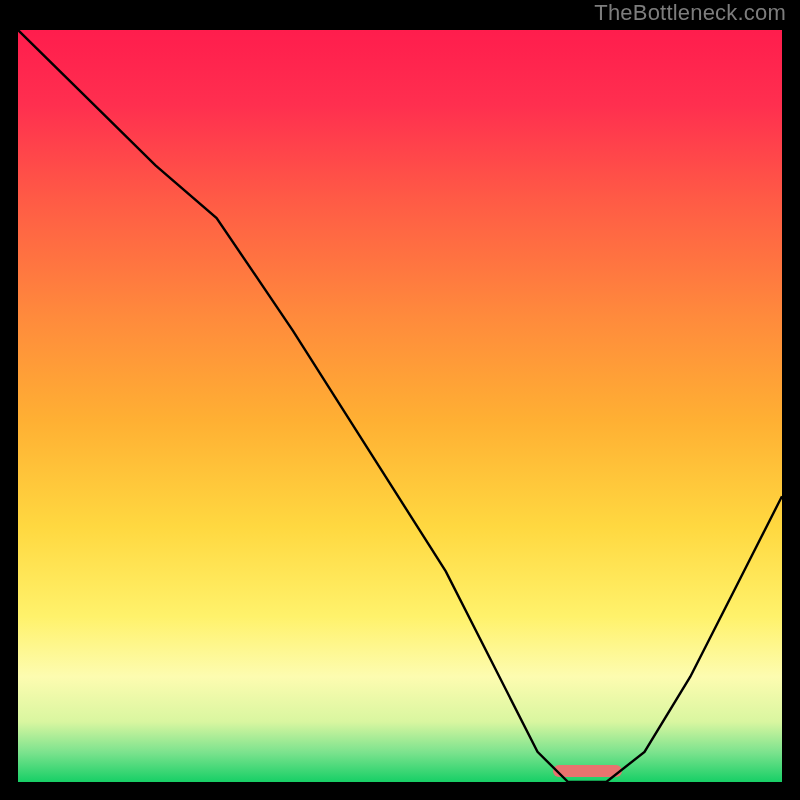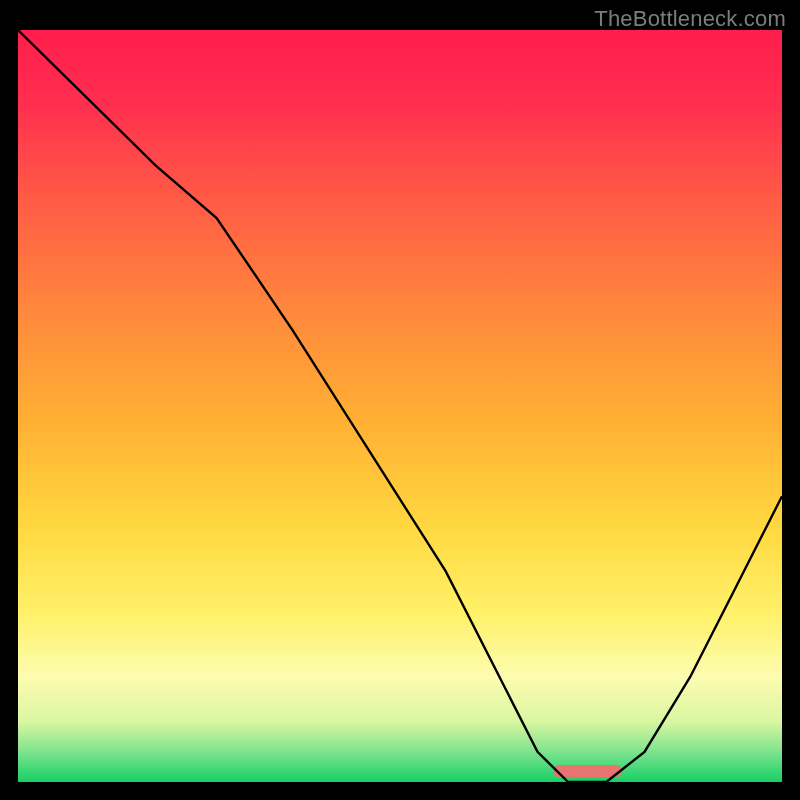--- a/index.html
+++ b/index.html
@@ -57,21 +57,21 @@
   svg.curve {
     position: absolute;
     left: 0;
     top: 0;
     width: 764px;
     height: 752px;
     overflow: visible;
   }
   .watermark {
     position: absolute;
-    top: 6px;
+    top: 0;
     right: 14px;
     color: #7d7d7d;
     font-size: 22px;
     letter-spacing: 0.2px;
   }
 </style>
 </head>
 <body>
 
 <div class="watermark">TheBottleneck.com</div>

